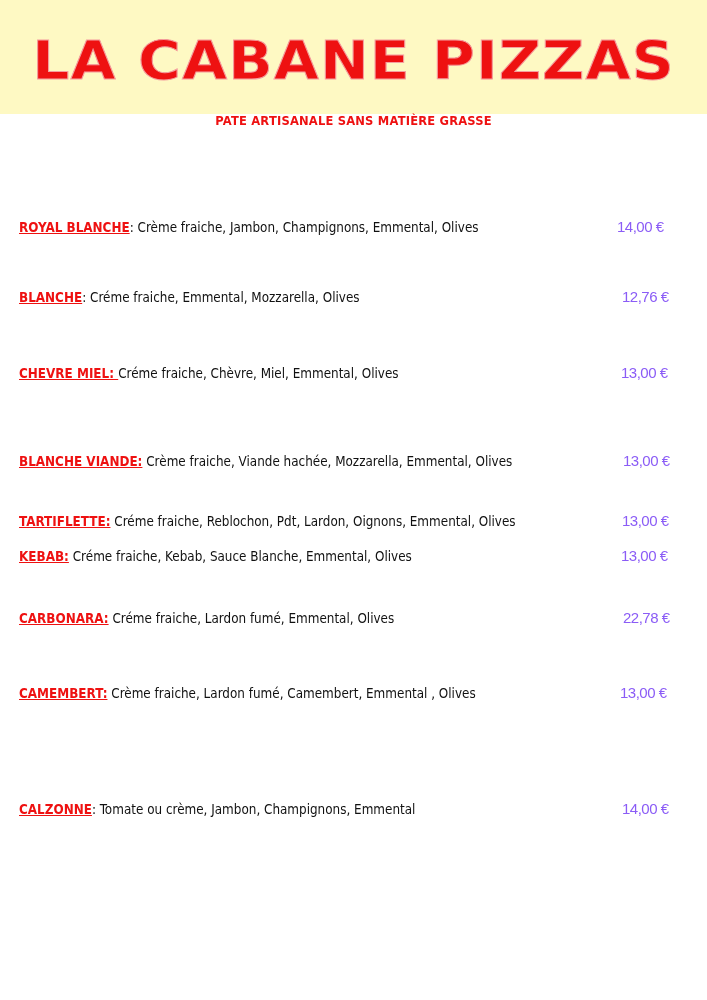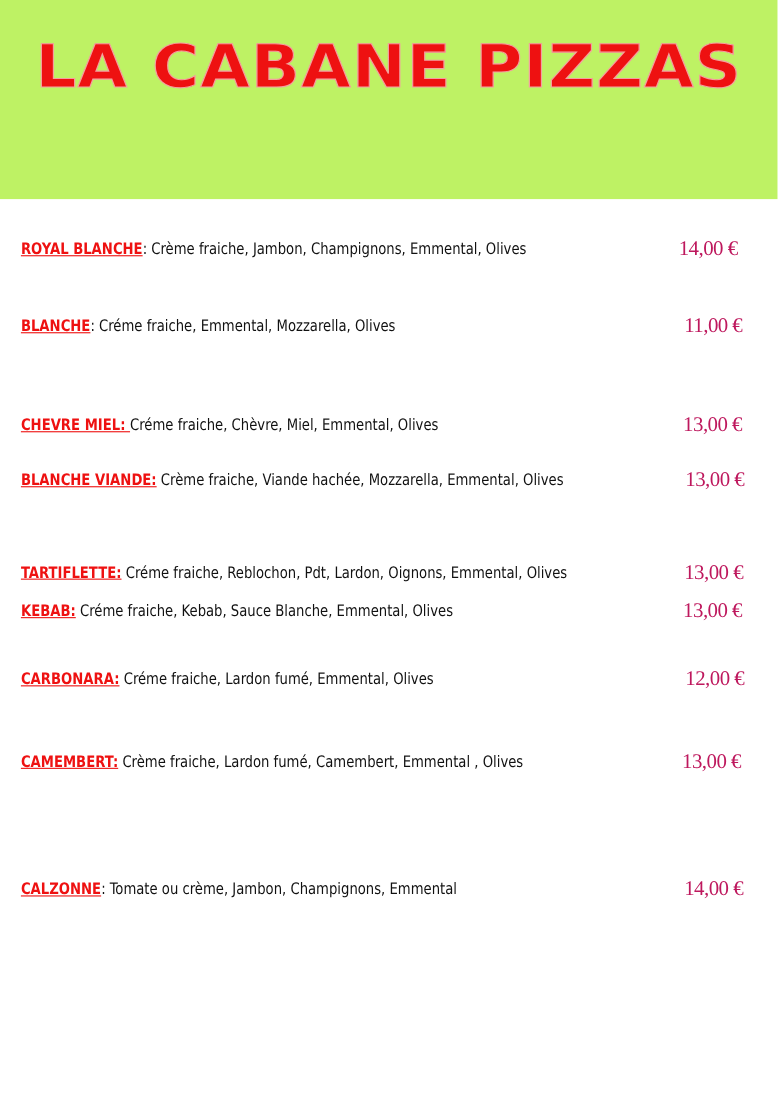--- a/index.html
+++ b/index.html
@@ -1,22 +1,22 @@
 <!DOCTYPE html>
 <html><head>
   <meta charset="utf-8">
   <style>
     html, body { margin: 0; padding: 0; }
     body {
       width: 707px; height: 1000px; background: #ffffff; position: relative; overflow: hidden;
       font-family: "DejaVu Sans", sans-serif;
     }
     .header {
-      position: absolute; left: 0; top: 0; width: 707px; height: 181px;
-      background: #bef264;
+      position: absolute; left: 0; top: 0; width: 707px; height: 114px;
+      background: #fef9c3;
     }
     .title {
       position: absolute; left: 0; top: 28px; width: 707px; text-align: center;
       font-family: "DejaVu Sans", sans-serif; font-weight: bold;
       font-size: 54px; letter-spacing: 1px; line-height: 66px;
       color: #ee1111;
       transform: scaleX(1.08); transform-origin: center;
       text-shadow: 0 0 0 #ee1111;
     }
     .title .inner {
@@ -41,59 +41,60 @@
       font-size: 14.5px; line-height: 20px; color: #111111;
       transform: scaleX(0.92); transform-origin: left center;
     }
     .item .name {
       color: #ee1111; font-weight: bold; text-decoration: underline;
       text-decoration-color: #ee1111; text-decoration-thickness: 1px;
     }
     .item .desc { color: #111111; }
     .item .price {
       position: absolute; top: 0; white-space: nowrap;
-      font-family: Liberation Serif, serif; font-size: 19px; line-height: 20px;
-      color: #be185d; letter-spacing: -0.5px;
+      font-family: Liberation Sans, sans-serif; font-size: 15px; line-height: 20px;
+      color: #8b5cf6; letter-spacing: -0.5px;
     }
   </style>
 </head>
 <body>
 
 <div class="header">
   <div class="title"><span class="inner">LA CABANE PIZZAS</span></div>
+  <div class="subtitle">PATE ARTISANALE SANS MATIÈRE GRASSE</div>
 </div>
 
 <div class="menu">
   <div class="item" style="top:217px">
     <div class="line"><span class="name">ROYAL BLANCHE</span><span class="desc">: </span><span class="desc">Crème fraiche, Jambon, Champignons, Emmental, Olives</span></div>
     <div class="price" style="left:598px">14,00 €</div>
   </div>
   <div class="item" style="top:287px">
     <div class="line"><span class="name">BLANCHE</span><span class="desc">: </span><span class="desc">Créme fraiche, Emmental, Mozzarella, Olives</span></div>
-    <div class="price" style="left:603px">11,00 €</div>
+    <div class="price" style="left:603px">12,76 €</div>
   </div>
-  <div class="item" style="top:377px">
+  <div class="item" style="top:363px">
     <div class="line"><span class="name">CHEVRE MIEL: </span><span class="desc"></span><span class="desc">Créme fraiche, Chèvre, Miel, Emmental, Olives</span></div>
     <div class="price" style="left:602px">13,00 €</div>
   </div>
-  <div class="item" style="top:427px">
+  <div class="item" style="top:451px">
     <div class="line"><span class="name">BLANCHE VIANDE:</span><span class="desc"> </span><span class="desc">Crème fraiche, Viande hachée, Mozzarella, Emmental, Olives</span></div>
     <div class="price" style="left:604px">13,00 €</div>
   </div>
   <div class="item" style="top:511px">
     <div class="line"><span class="name">TARTIFLETTE:</span><span class="desc"> </span><span class="desc">Créme fraiche, Reblochon, Pdt, Lardon, Oignons, Emmental, Olives</span></div>
     <div class="price" style="left:603px">13,00 €</div>
   </div>
   <div class="item" style="top:546px">
     <div class="line"><span class="name">KEBAB:</span><span class="desc"> </span><span class="desc">Créme fraiche, Kebab, Sauce Blanche, Emmental, Olives</span></div>
     <div class="price" style="left:602px">13,00 €</div>
   </div>
   <div class="item" style="top:608px">
     <div class="line"><span class="name">CARBONARA:</span><span class="desc"> </span><span class="desc">Créme fraiche, Lardon fumé, Emmental, Olives</span></div>
-    <div class="price" style="left:604px">12,00 €</div>
+    <div class="price" style="left:604px">22,78 €</div>
   </div>
   <div class="item" style="top:683px">
     <div class="line"><span class="name">CAMEMBERT:</span><span class="desc"> </span><span class="desc">Crème fraiche, Lardon fumé, Camembert, Emmental , Olives</span></div>
     <div class="price" style="left:601px">13,00 €</div>
   </div>
   <div class="item" style="top:799px">
     <div class="line"><span class="name">CALZONNE</span><span class="desc">: </span><span class="desc">Tomate ou crème, Jambon, Champignons, Emmental</span></div>
     <div class="price" style="left:603px">14,00 €</div>
   </div>
 </div>

